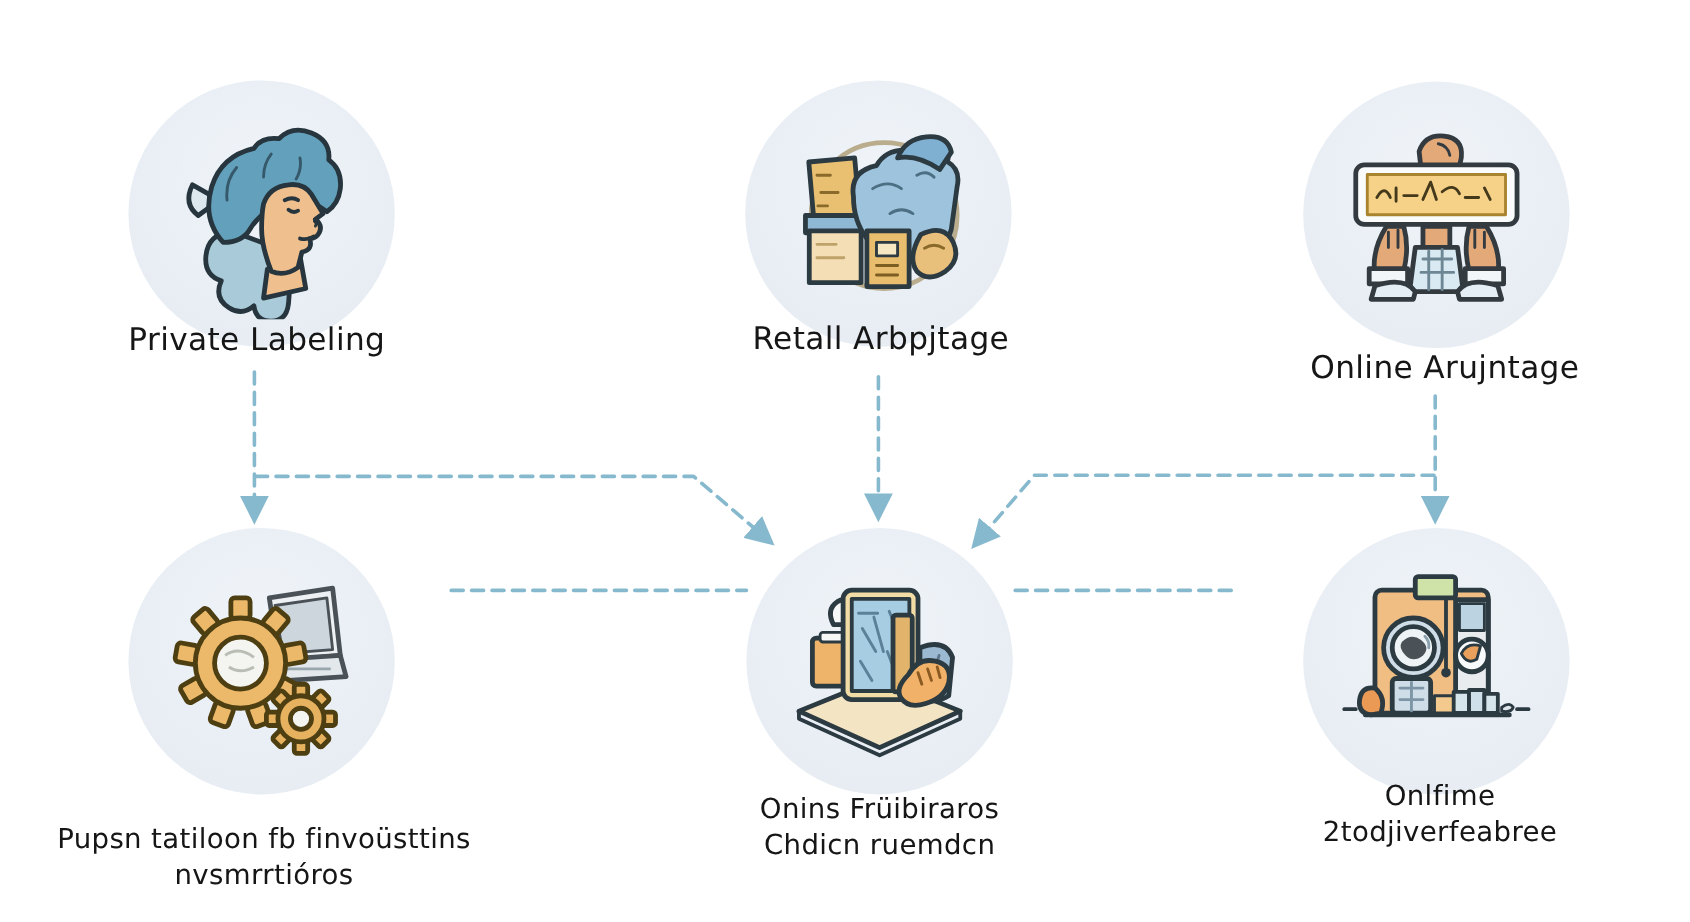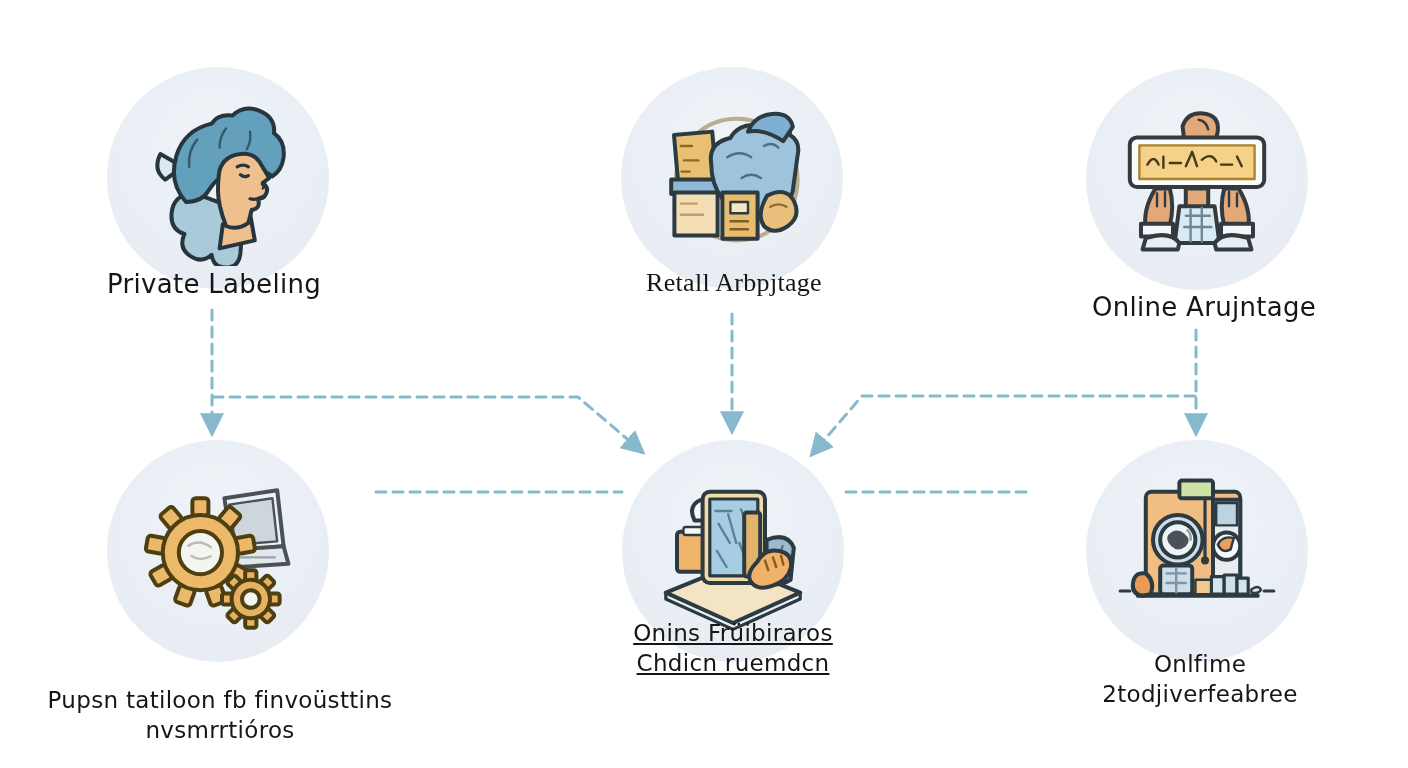--- a/index.html
+++ b/index.html
@@ -188,20 +188,20 @@
   <path class="arrow" d="M212,310 V430" marker-end="url(#ah)"></path>
   <path class="arrow" d="M213,397 H578 L640,450" marker-end="url(#ah)"></path>
   <path class="arrow" d="M732,314 V428" marker-end="url(#ah)"></path>
   <path class="arrow" d="M1196,330 V430" marker-end="url(#ah)"></path>
   <path class="arrow" d="M1195,396 H862 L814,452" marker-end="url(#ah)"></path>
   <path class="arrow" d="M376,492 H622"></path>
   <path class="arrow" d="M846,492 H1032"></path>
 </svg>
 
 <div class="lbl" style="left:2px;   top:269px;">Private Labeling</div>
-<div class="lbl" style="left:522px; top:268px;font-family:Liberation Serif, serif;">Retall Arbpjtage</div>
+<div class="lbl" style="left:522px; top:268px;">Retall Arbpjtage</div>
 <div class="lbl" style="left:992px; top:292px;">Online Arujntage</div>
 <div class="lbl small" style="left:8px;   top:649px;margin-top:36px;">Pupsn tatiloon fb finvoüsttins
 nvsmrrtióros</div>
-<div class="lbl small" style="left:521px; top:618px;text-decoration:underline;">Onins Früibiraros
+<div class="lbl small" style="left:521px; top:660px;">Onins Früibiraros
 Chdicn ruemdcn</div>
 <div class="lbl small" style="left:988px; top:649px;">Onlfime
 2todjiverfeabree</div>
 
 </body></html>

